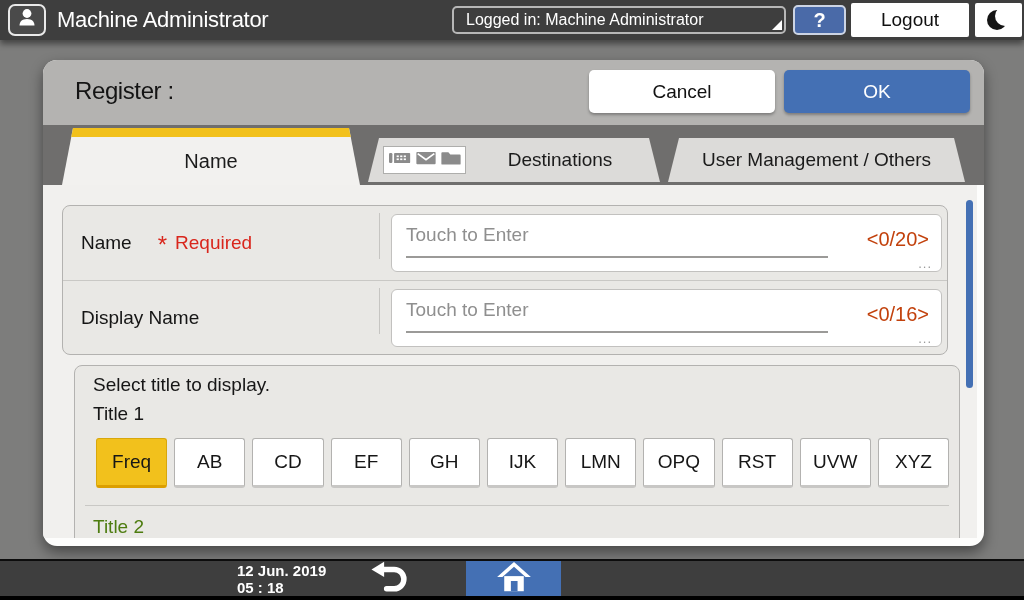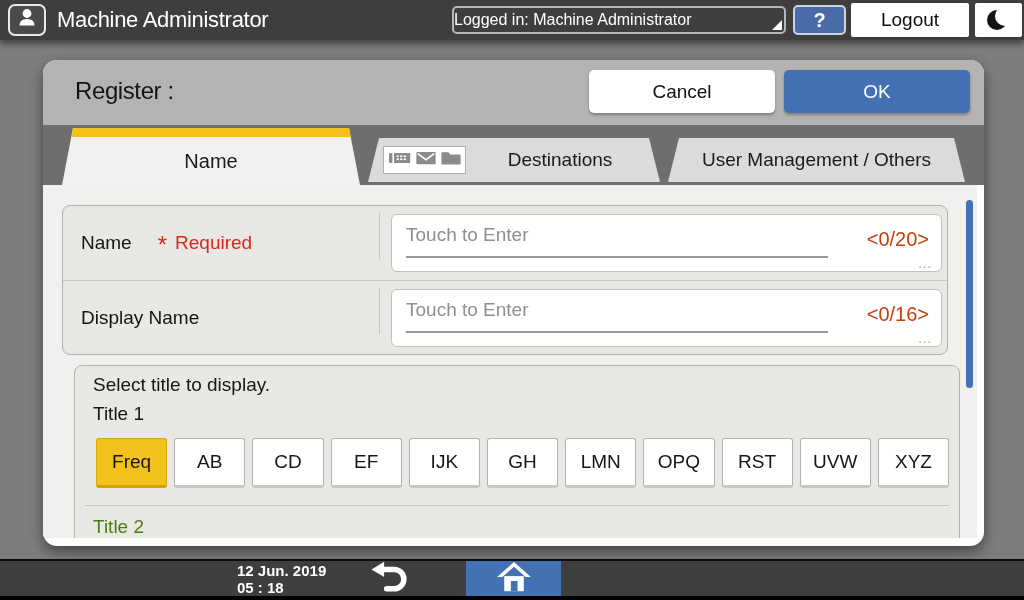--- a/index.html
+++ b/index.html
@@ -7,21 +7,21 @@
   body { position:relative; background:#7d7d7c; overflow:hidden; }
 
   
   .topbar { position:absolute; left:0; top:0; width:1024px; height:40px; background:#3e3e3e;
             box-shadow:0 4px 6px rgba(0,0,0,.45); z-index:20; }
   .user-btn { position:absolute; left:8px; top:4px; width:38px; height:32px; background:#4a4a4a;
               border:2px solid #e9e9e9; border-radius:7px; display:flex; align-items:center; justify-content:center; }
   .topbar-title { position:absolute; left:57px; top:7px; color:#fff; font-size:22px; letter-spacing:-.3px; white-space:nowrap; }
   .login-box { position:absolute; left:452px; top:6px; width:334px; height:28px; border:2px solid #b7b7b7;
                border-radius:5px; color:#fff; font-size:16px; display:flex; align-items:center;
-               padding-left:0; overflow:hidden; }
+               padding-left:12px; overflow:hidden; }
   .login-caret { position:absolute; right:2px; bottom:2px; width:0; height:0;
                  border-left:10px solid transparent; border-bottom:10px solid #fff; }
   .help-btn { position:absolute; left:793px; top:5px; width:53px; height:30px; background:#4a6aa8;
               border:2px solid #ccd4e4; border-radius:5px; color:#fff; font-size:20px; font-weight:bold;
               display:flex; align-items:center; justify-content:center; }
   .logout-btn { position:absolute; left:851px; top:3px; width:118px; height:34px; background:#fff;
                 border-radius:2px; color:#101010; font-size:19px; display:flex; align-items:center; justify-content:center; }
   .moon-btn { position:absolute; left:975px; top:3px; width:47px; height:34px; background:#fff; border-radius:2px; }
   .moon-disc { position:absolute; left:12px; top:7px; width:20px; height:20px; border-radius:50%; background:#141414; }
   .moon-mask { position:absolute; left:20px; top:3px; width:20px; height:20px; border-radius:50%; background:#fff; }
@@ -198,22 +198,22 @@
     </div>
 
     <div class="group group-titles">
       <div class="instruction">Select title to display.</div>
       <div class="title1-label">Title 1</div>
       <div class="title-btn-row">
         <div class="title-btn selected">Freq</div>
         <div class="title-btn">AB</div>
         <div class="title-btn">CD</div>
         <div class="title-btn">EF</div>
+        <div class="title-btn">GH</div>
         <div class="title-btn">IJK</div>
-        <div class="title-btn">GH</div>
         <div class="title-btn">LMN</div>
         <div class="title-btn">OPQ</div>
         <div class="title-btn">RST</div>
         <div class="title-btn">UVW</div>
         <div class="title-btn">XYZ</div>
       </div>
       <div class="hdivider"></div>
       <div class="title2-label">Title 2</div>
     </div>
 

